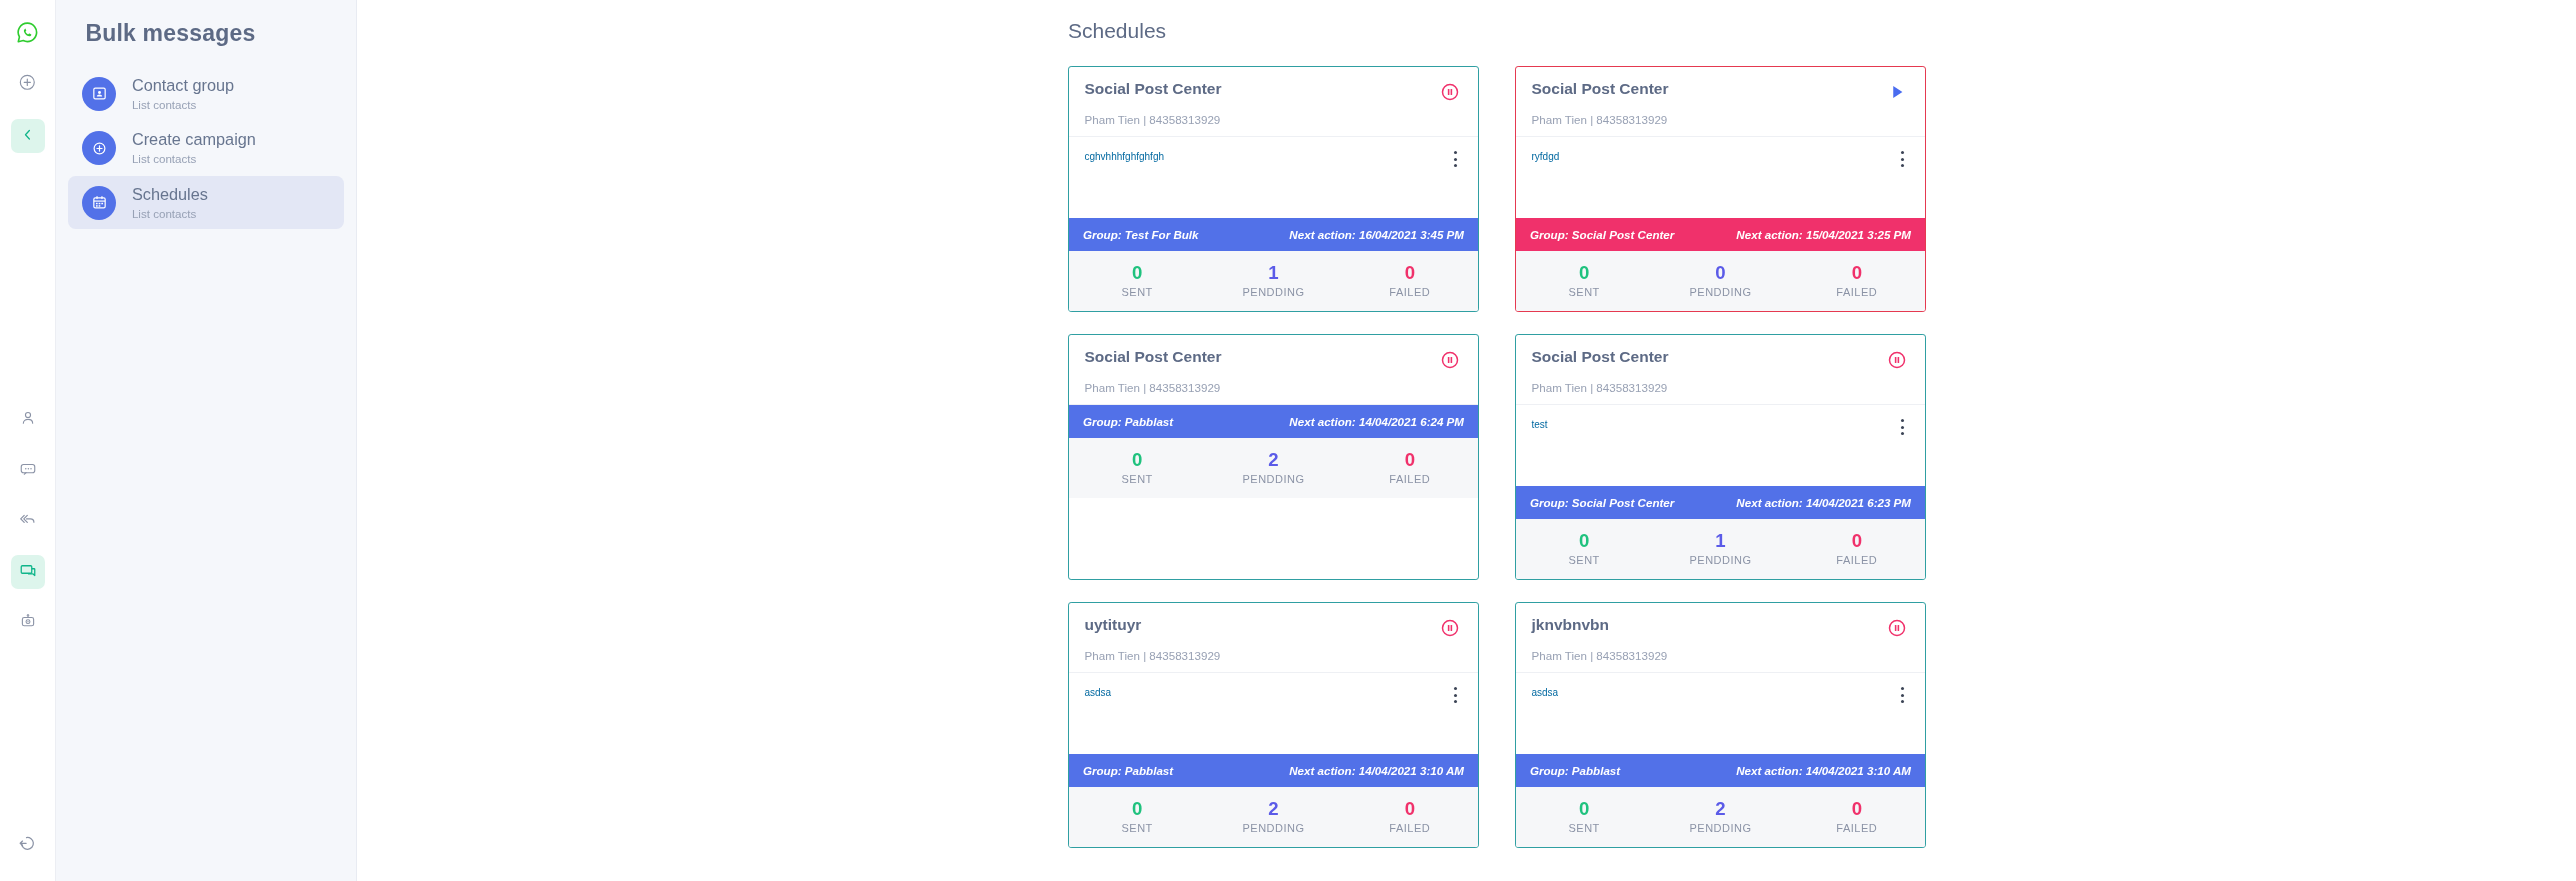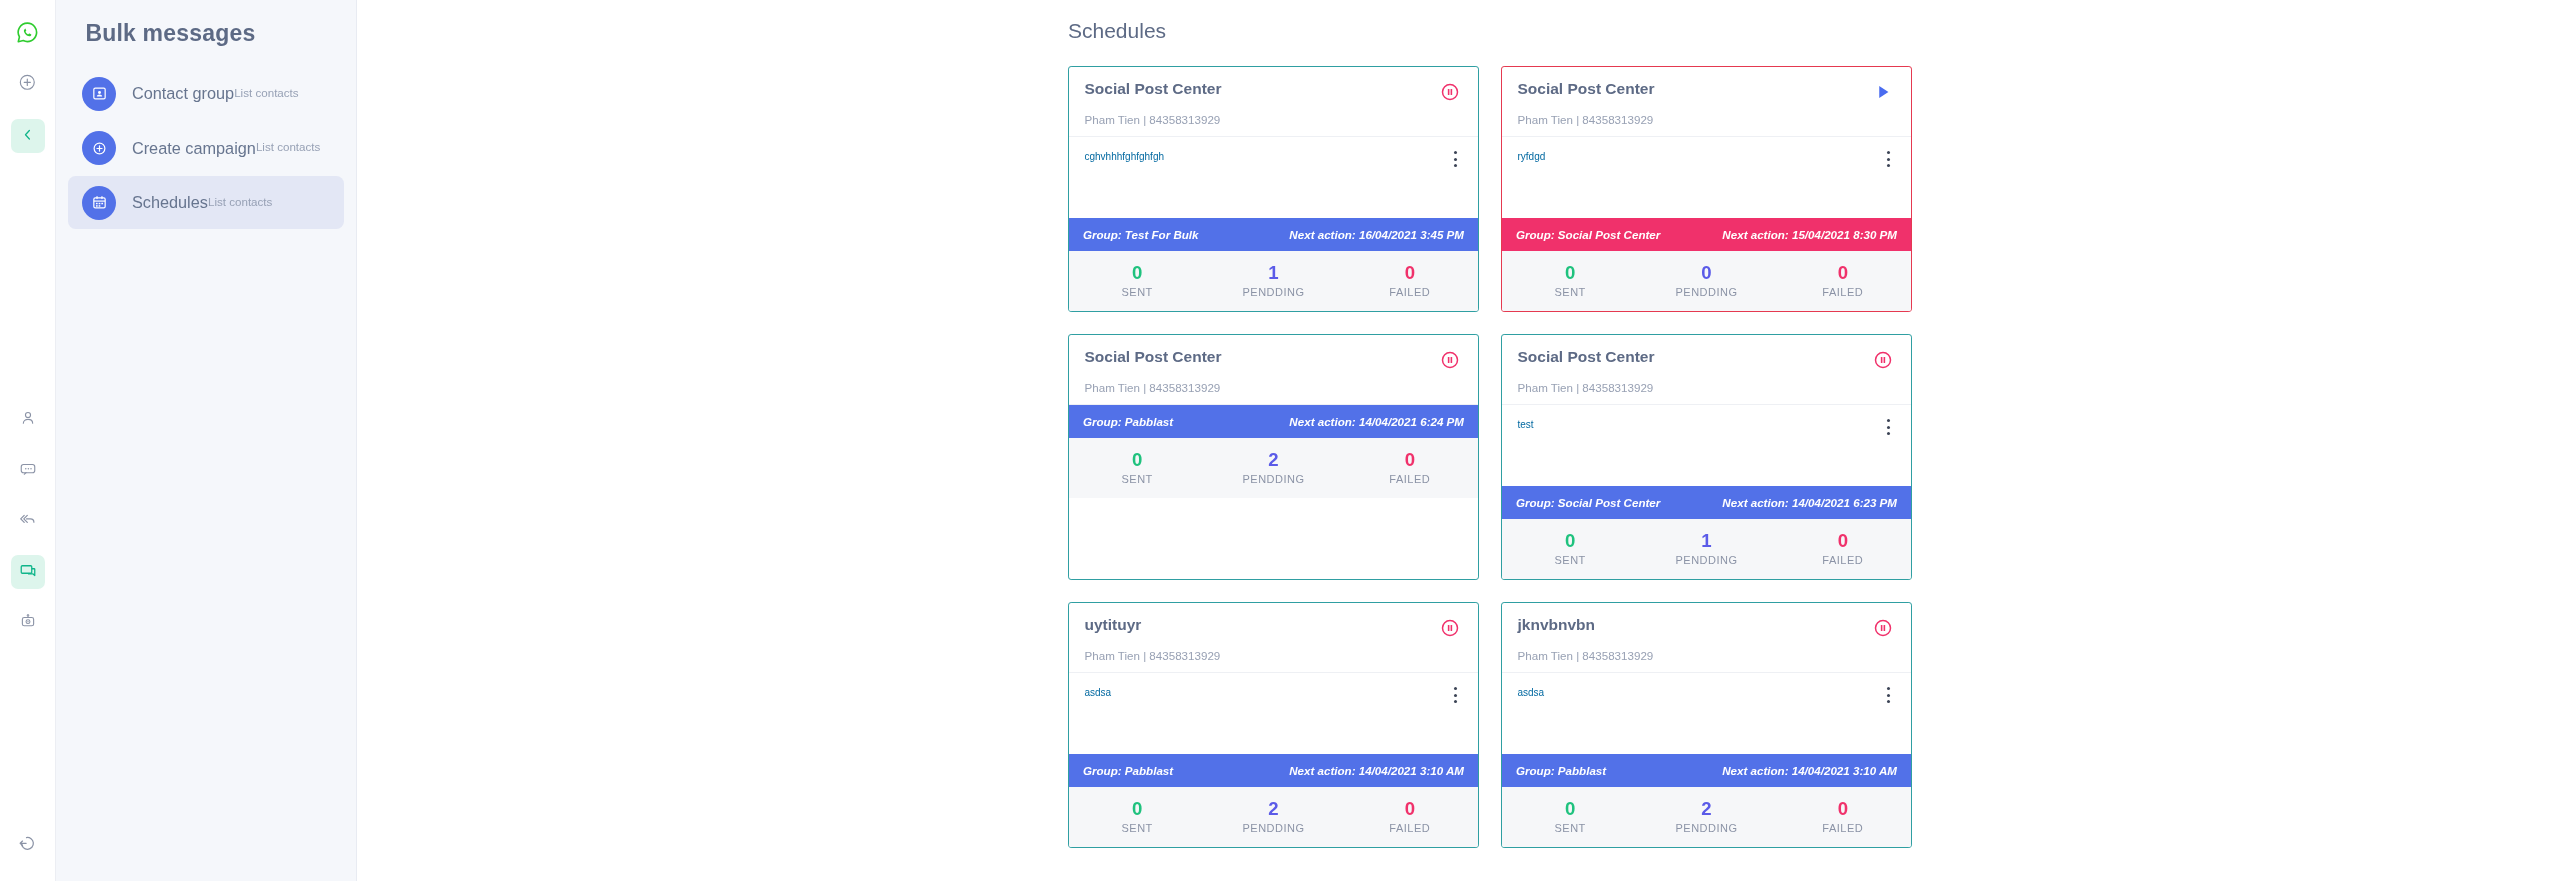--- a/index.html
+++ b/index.html
@@ -48,33 +48,33 @@
     display: flex; align-items: center; gap: 15.5px;
     height: 53px; padding: 0 14px; border-radius: 7.7px;
     cursor: pointer; margin-bottom: 1.5px;
   }
   .side-item.active { background: #e3e7f5; }
   .side-badge {
     width: 34px; height: 34px; border-radius: 50%;
     background: #5271e8; flex: 0 0 34px;
     display: flex; align-items: center; justify-content: center;
   }
-  .side-txt { display: flex; justify-content: center; }
+  .side-txt { display: flex; flex-direction: column; justify-content: center; }
   .side-label { font-size: 16.3px; color: #67758f; line-height: 1.25; }
   .side-sub { font-size: 11.6px; color: #97a1b5; line-height: 1.35; margin-top: 1.5px; }
 
   
   .main { flex: 1 1 auto; height: 882px; background: #ffffff; padding: 18.6px 0 0 0; position: relative; }
   .page-title {
     font-size: 21px; color: #5d6a85; font-weight: 400;
     margin-left: 711px;
   }
   .grid {
     margin-left: 711px; margin-top: 23px;
-    display: grid; grid-template-columns: 411px 411px; gap: 22px 22px;
+    display: grid; grid-template-columns: 411px 411px; gap: 22px 36px;
     width: 846px;
   }
 
   
   .card {
     border: 1.5px solid #2f9fa2; border-radius: 3.1px;
     background: #ffffff; overflow: hidden;
     display: flex; flex-direction: column; height: 246px;
   }
   .card.accent-red { border-color: #e53950; }
@@ -332,21 +332,21 @@
         <div class="card-body">
           <div class="card-msg">ryfdgd</div>
           <div class="kebab">
               <i></i>
               <i></i>
               <i></i>
             </div>
         </div>
         <div class="card-bar">
           <span>Group: Social Post Center</span>
-          <span>Next action: 15/04/2021 8:30 PM</span>
+          <span>Next action: 15/04/2021 3:25 PM</span>
         </div>
         <div class="card-stats">
           <div class="stat">
             <div class="stat-num sent">0</div>
             <div class="stat-label">SENT</div>
           </div>
           <div class="stat">
             <div class="stat-num pending">0</div>
             <div class="stat-label">PENDDING</div>
           </div>

